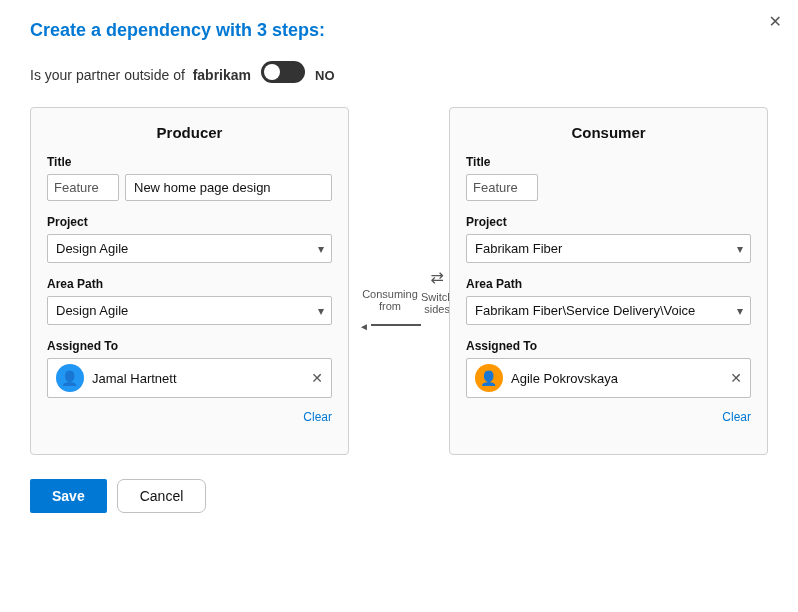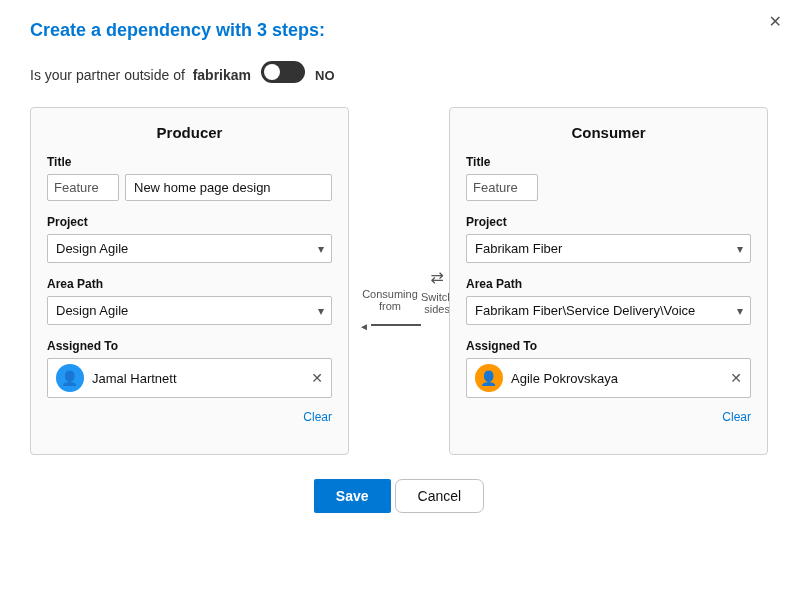--- a/index.html
+++ b/index.html
@@ -237,22 +237,22 @@
       align-items: center;
       gap: 4px;
     }
     .producing-label {
       font-size: 11px;
       color: #555;
       text-align: center;
     }
     .footer {
       display: flex;
-      justify-content: center;
-      gap: 4px;
+      justify-content: flex-start;
+      gap: 10px;
       margin-top: 24px;
     }
     .btn-save {
       background: #0078d4;
       color: #fff;
       border: none;
       border-radius: 2px;
       padding: 8px 22px;
       font-size: 14px;
       cursor: pointer;

